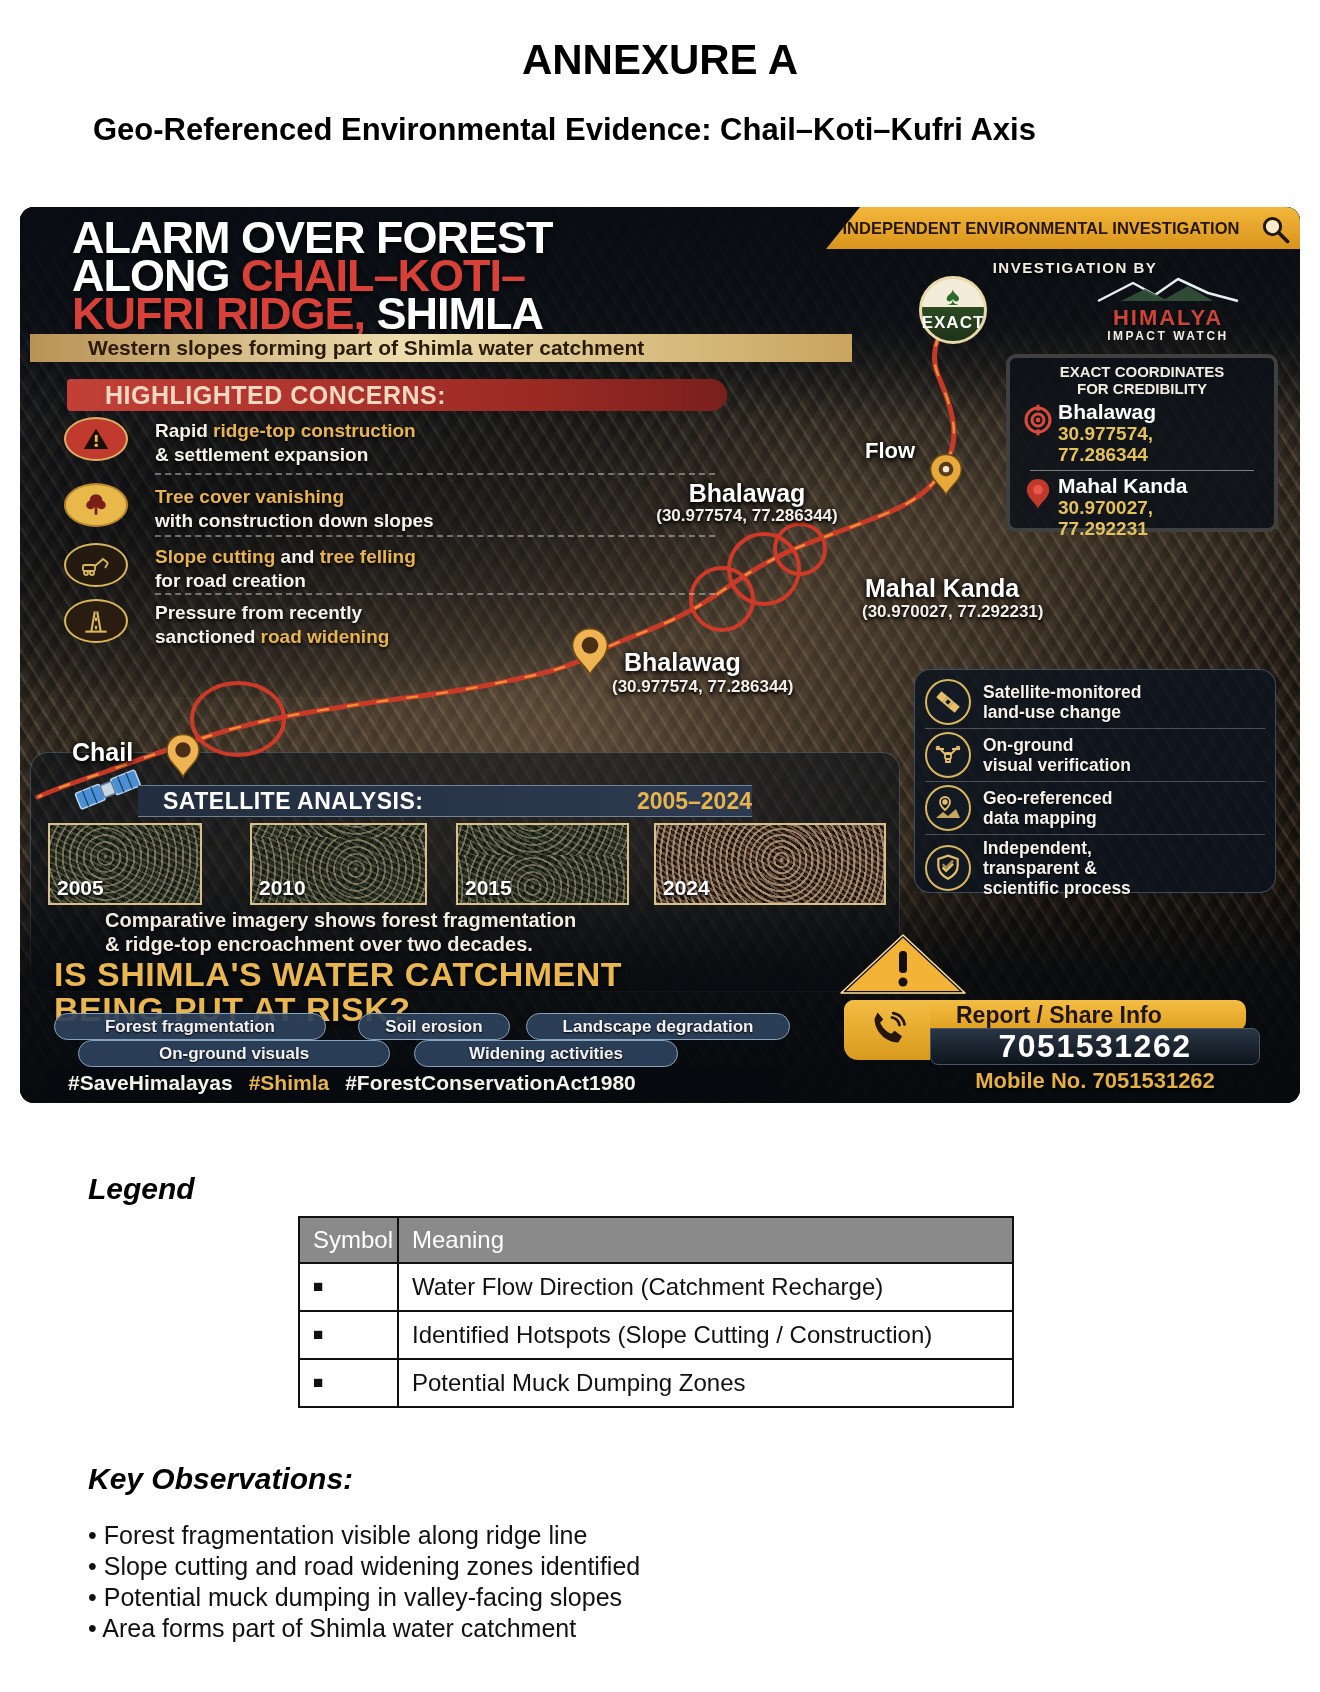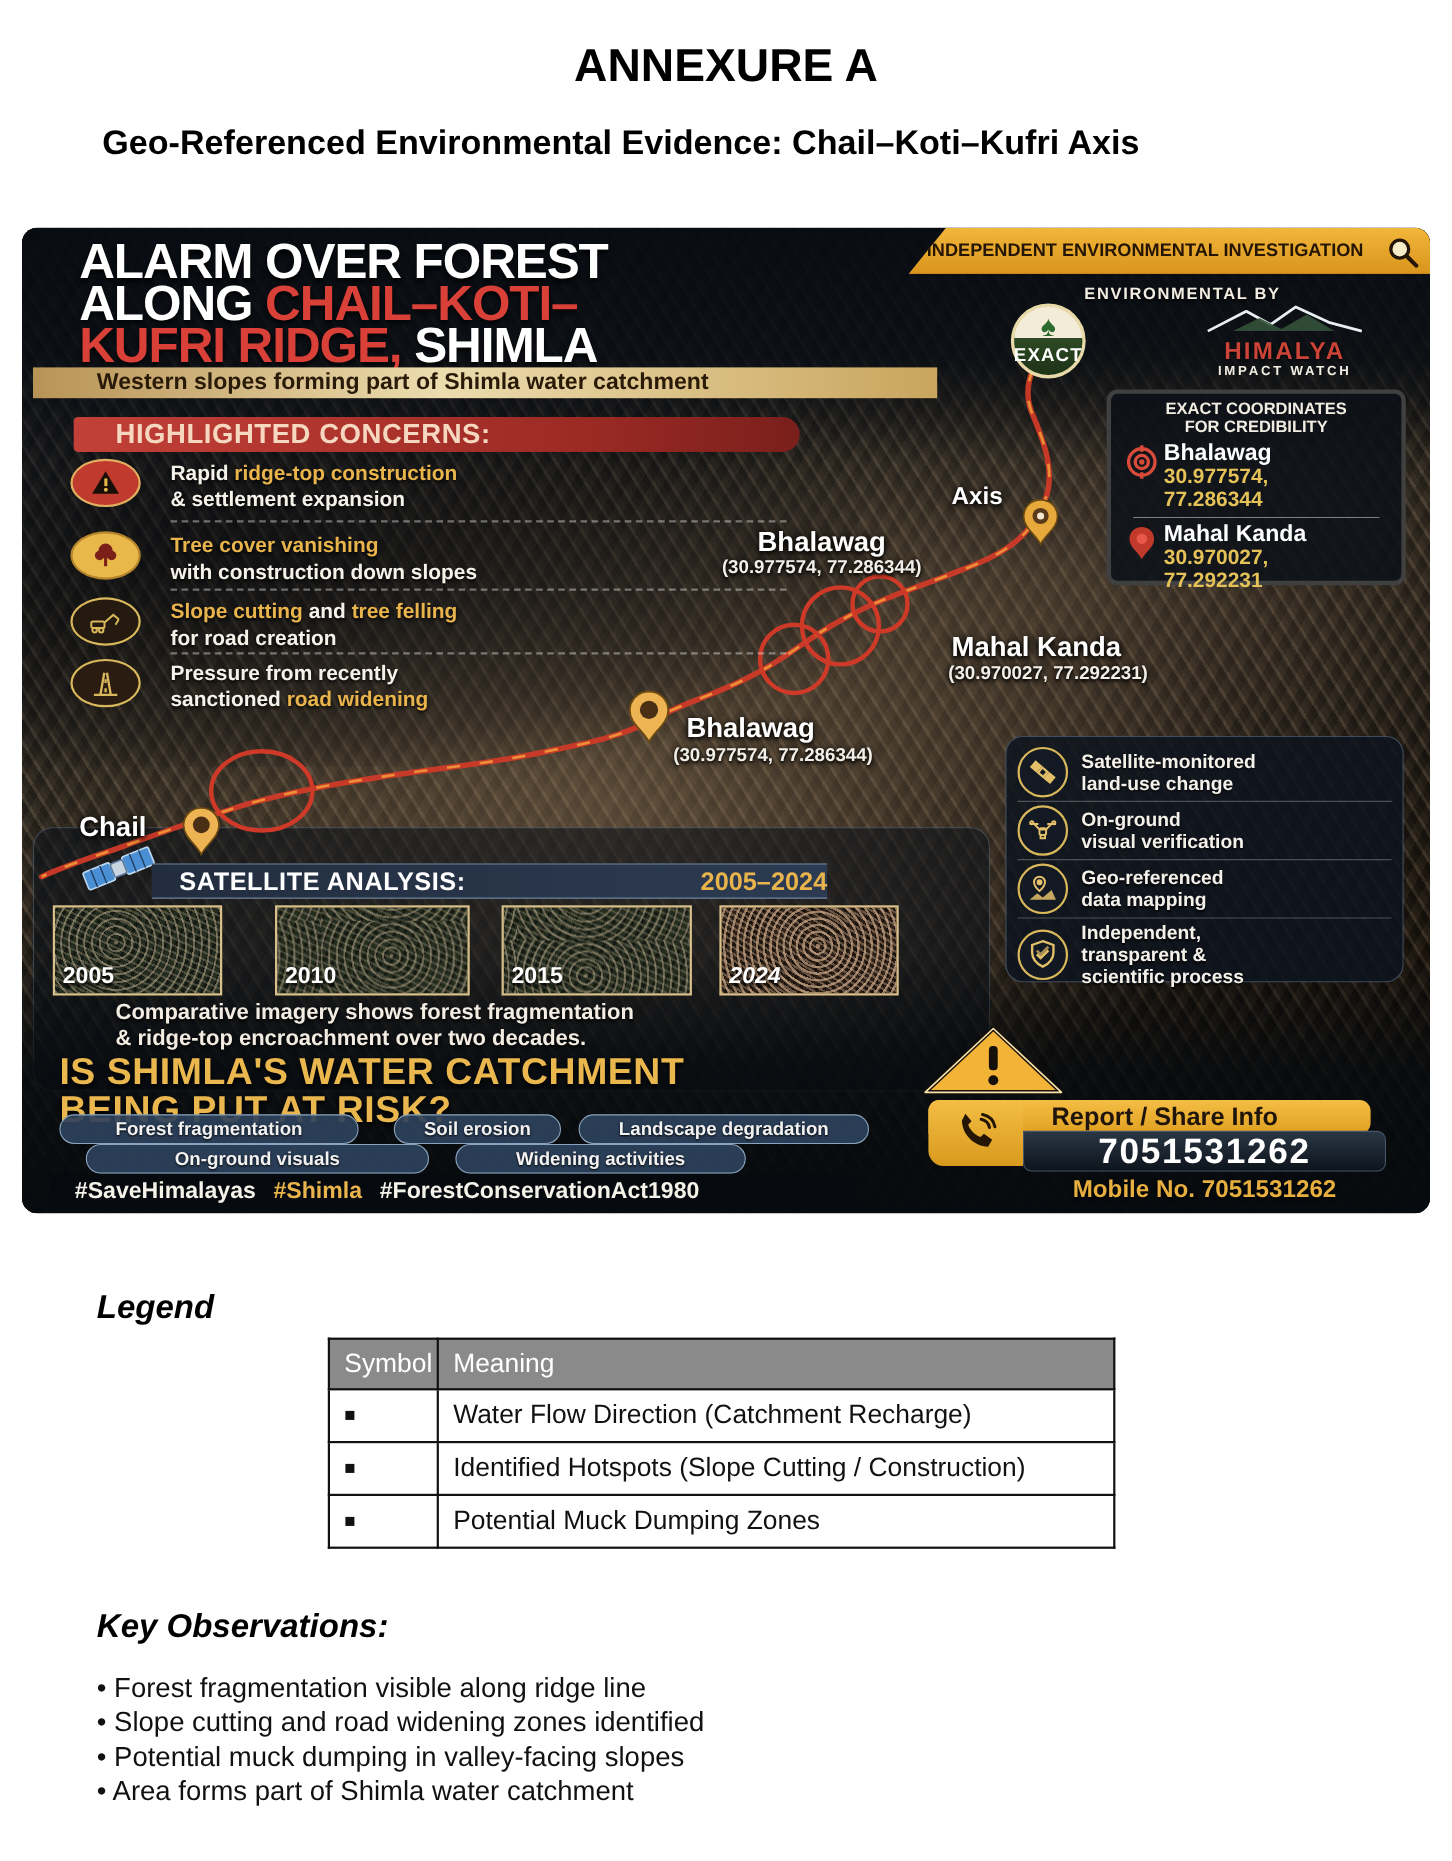--- a/index.html
+++ b/index.html
@@ -131,21 +131,21 @@
     <div><span class="red">KUFRI RIDGE,</span><span> SHIMLA</span></div>
   </div>
 
   <div class="fg ribbon">
     <div class="txt">INDEPENDENT ENVIRONMENTAL INVESTIGATION</div>
     <svg width="30" height="30" viewBox="0 0 24 24">
       <circle cx="10" cy="10" r="6.5" fill="#f7ecc8" stroke="#241505" stroke-width="2.4"></circle>
       <line x1="15" y1="15" x2="22" y2="22" stroke="#241505" stroke-width="3" stroke-linecap="round"></line>
     </svg>
   </div>
-  <div class="fg invby">ENVIRONMENTAL BY</div>
+  <div class="fg invby">INVESTIGATION BY</div>
 
   <div class="fg pspk">
     <span class="tree">♠</span>
     <span class="nm">EXACT</span>
   </div>
   <div class="fg himalya">
     <svg width="150" height="26" viewBox="0 0 150 26">
       <path d="M5 24 L40 6 L62 18 L85 2 L115 16 L145 24" fill="none" stroke="#e8eef2" stroke-width="2.5" stroke-linejoin="round"></path>
       <path d="M28 24 L52 12 L72 22 L95 9 L120 24 Z" fill="#33523a" opacity="0.9"></path>
     </svg>
@@ -243,21 +243,21 @@
           </svg>
       </div>
       <div>
         <div class="nm">Mahal Kanda</div>
         <div class="cc">30.970027,</div>
         <div class="cc">77.292231</div>
       </div>
     </div>
   </div>
 
-  <div class="fg maplbl" style="left:845px;top:231px;font-size:22px;">Axis</div>
+  <div class="fg maplbl" style="left:845px;top:231px;font-size:22px;">Flow</div>
   <div class="fg" style="left:908px;top:246px;">
     <svg width="36" height="44" viewBox="0 0 24 30">
         <path d="M12 1 C5.9 1 1.5 5.6 1.5 11.3 c0 7 7.5 11.2 10.5 17.2 3-6 10.5-10.2 10.5-17.2 C22.5 5.6 18.1 1 12 1 z" fill="#e8a93c" stroke="#6b4a12" stroke-width="1"></path>
         <circle cx="12" cy="11" r="5" fill="#5a3a1a"></circle>
         <circle cx="12" cy="11" r="2.2" fill="#f5e8d0"></circle>
       </svg>
   </div>
 
   <div class="fg maplbl" style="left:597px;top:272px;width:260px;text-align:center;font-size:25px;">Bhalawag</div>
   <div class="fg coordlbl" style="left:597px;top:299px;width:260px;text-align:center;font-size:17px;">(30.977574, 77.286344)</div>
@@ -302,21 +302,21 @@
 
   <div class="fg simg" style="left:28px;width:154px;">
       <span class="yr">2005</span>
     </div>
   <div class="fg simg" style="left:230px;width:177px;background-position:40px 12px;">
       <span class="yr">2010</span>
     </div>
   <div class="fg simg" style="left:436px;width:173px;background-position:12px 30px;">
       <span class="yr">2015</span>
     </div>
-  <div class="fg simg y2024" style="left:634px;width:163px;font-style:italic;">
+  <div class="fg simg y2024" style="left:634px;width:232px;">
       <span class="yr">2024</span>
     </div>
 
   <div class="fg caption" style="top:702px;">Comparative imagery shows forest fragmentation</div>
   <div class="fg caption" style="top:726px;">&amp; ridge-top encroachment over two decades.</div>
 
   <div class="fg methods">
     <div class="mrow">
       <div class="micon">
         <svg width="28" height="28" viewBox="0 0 28 28" fill="none" stroke="#e4c06a" stroke-width="2">

